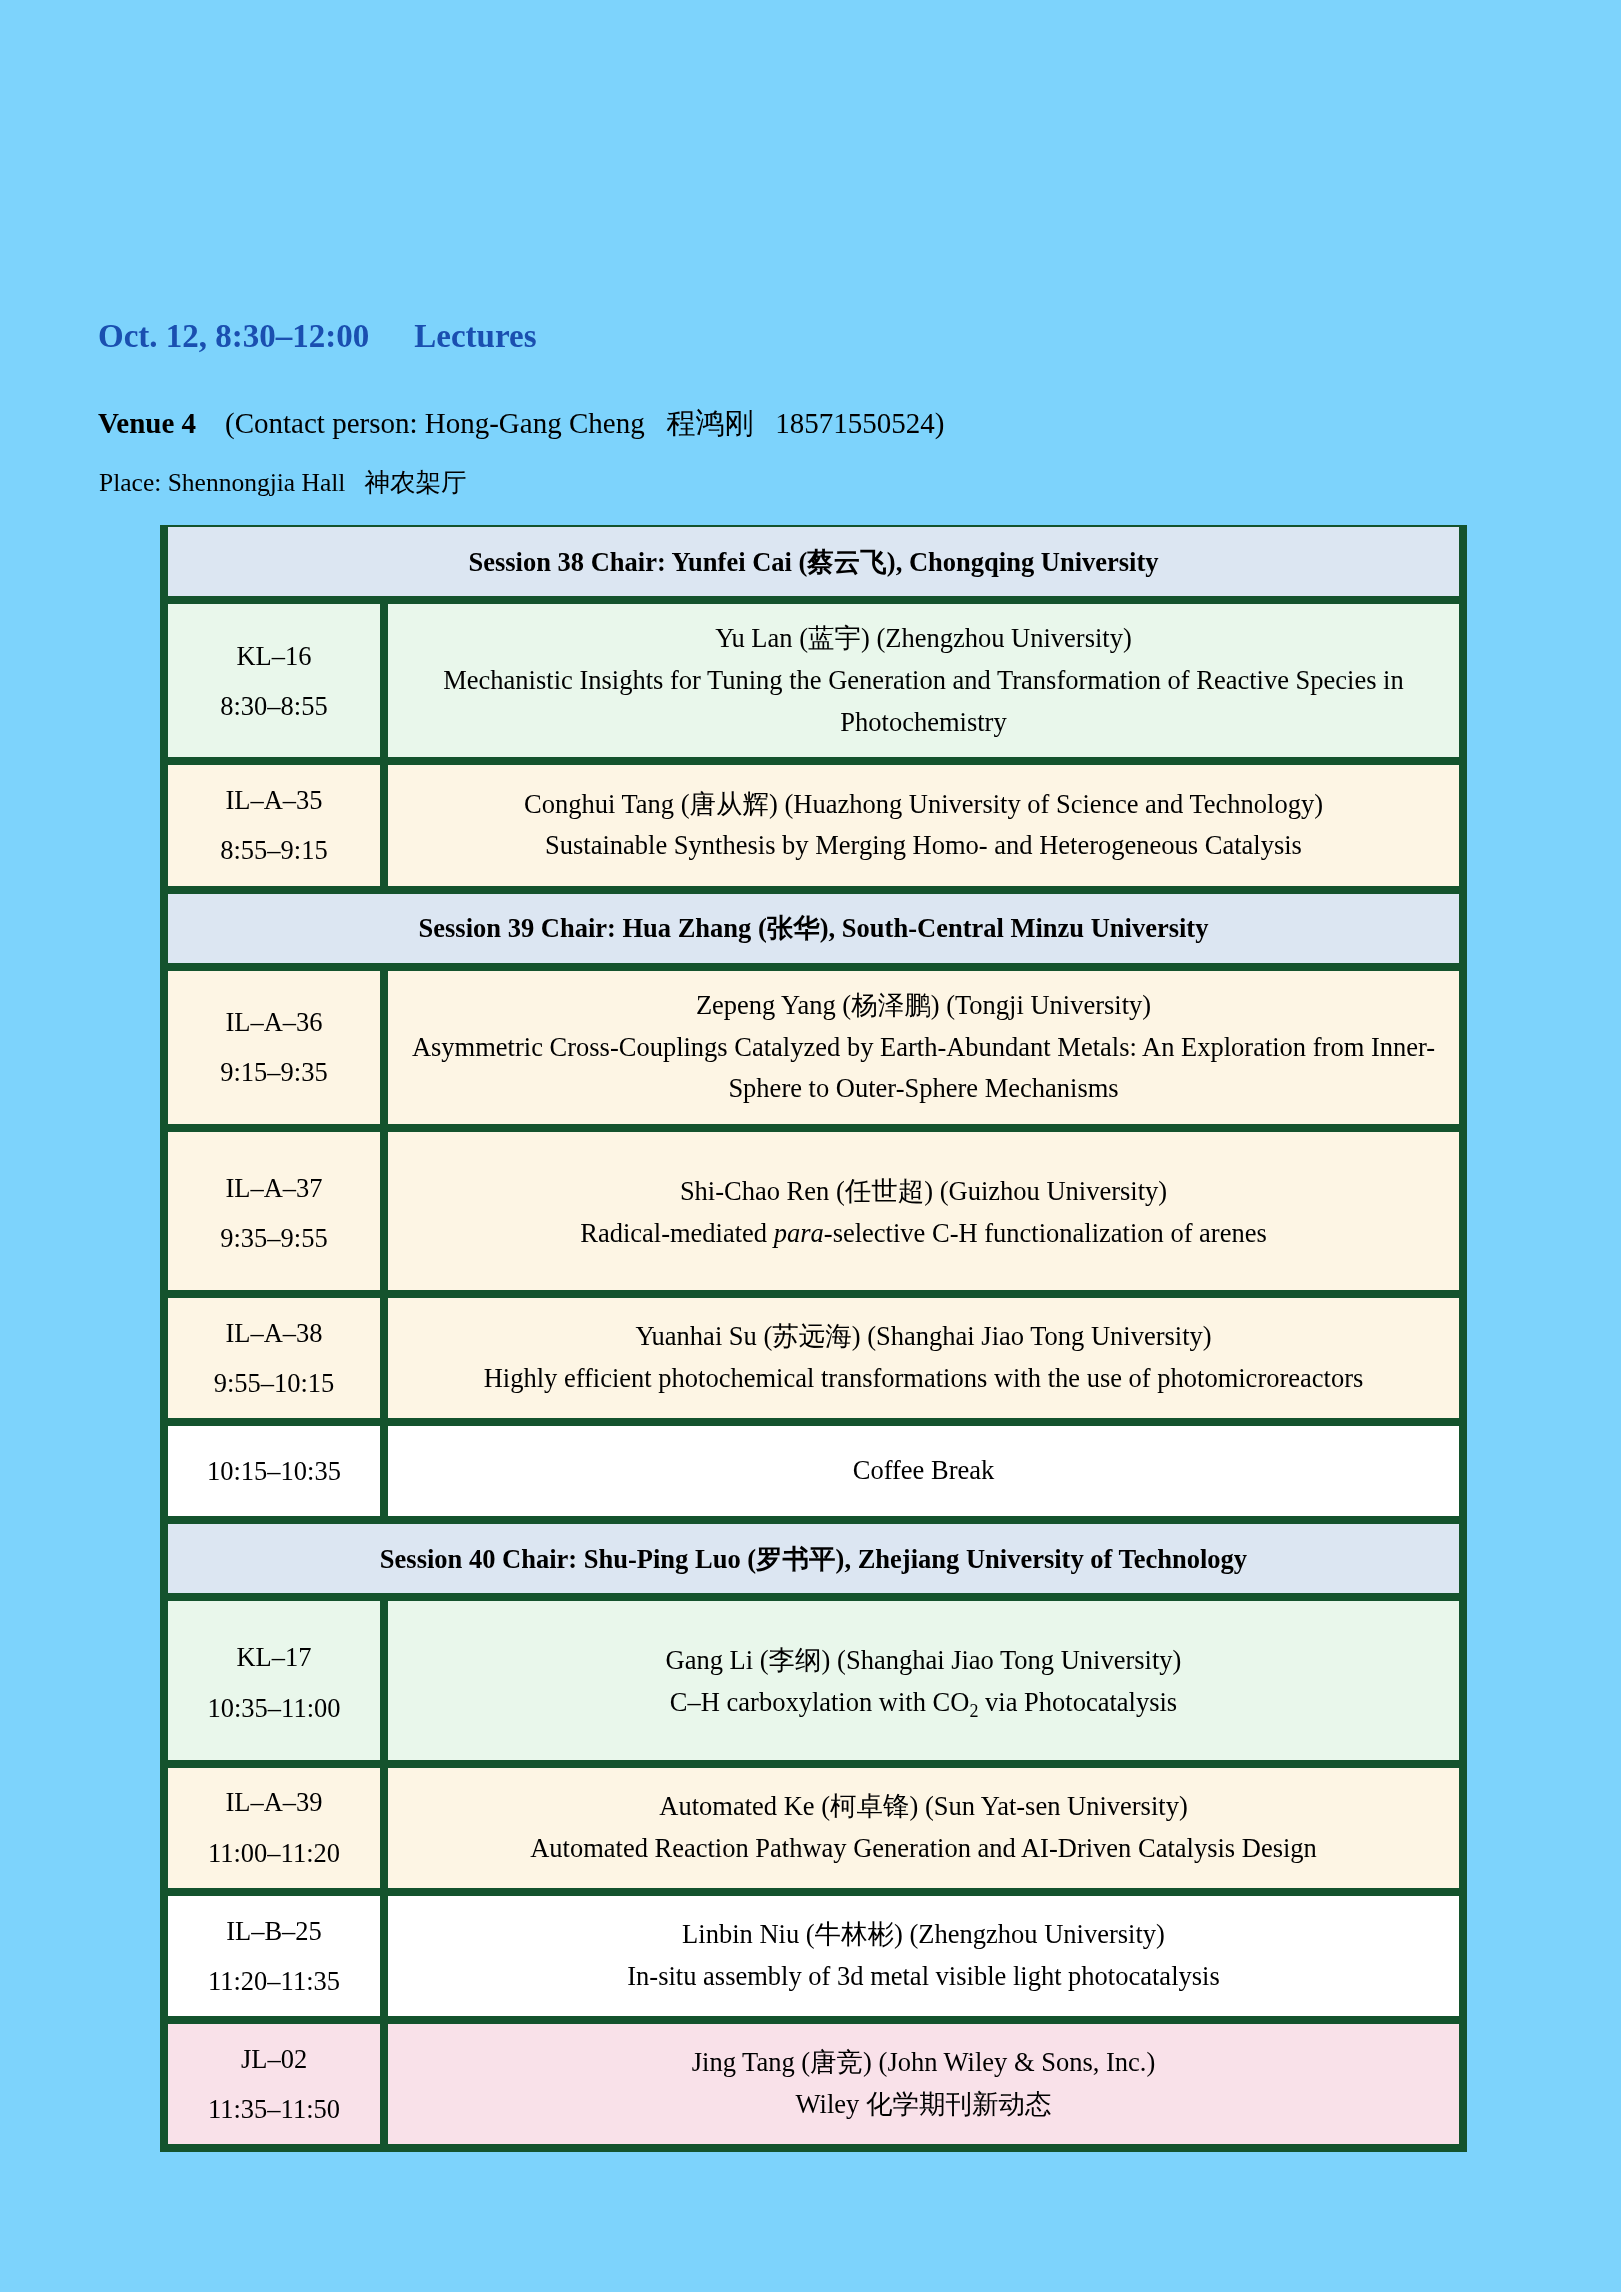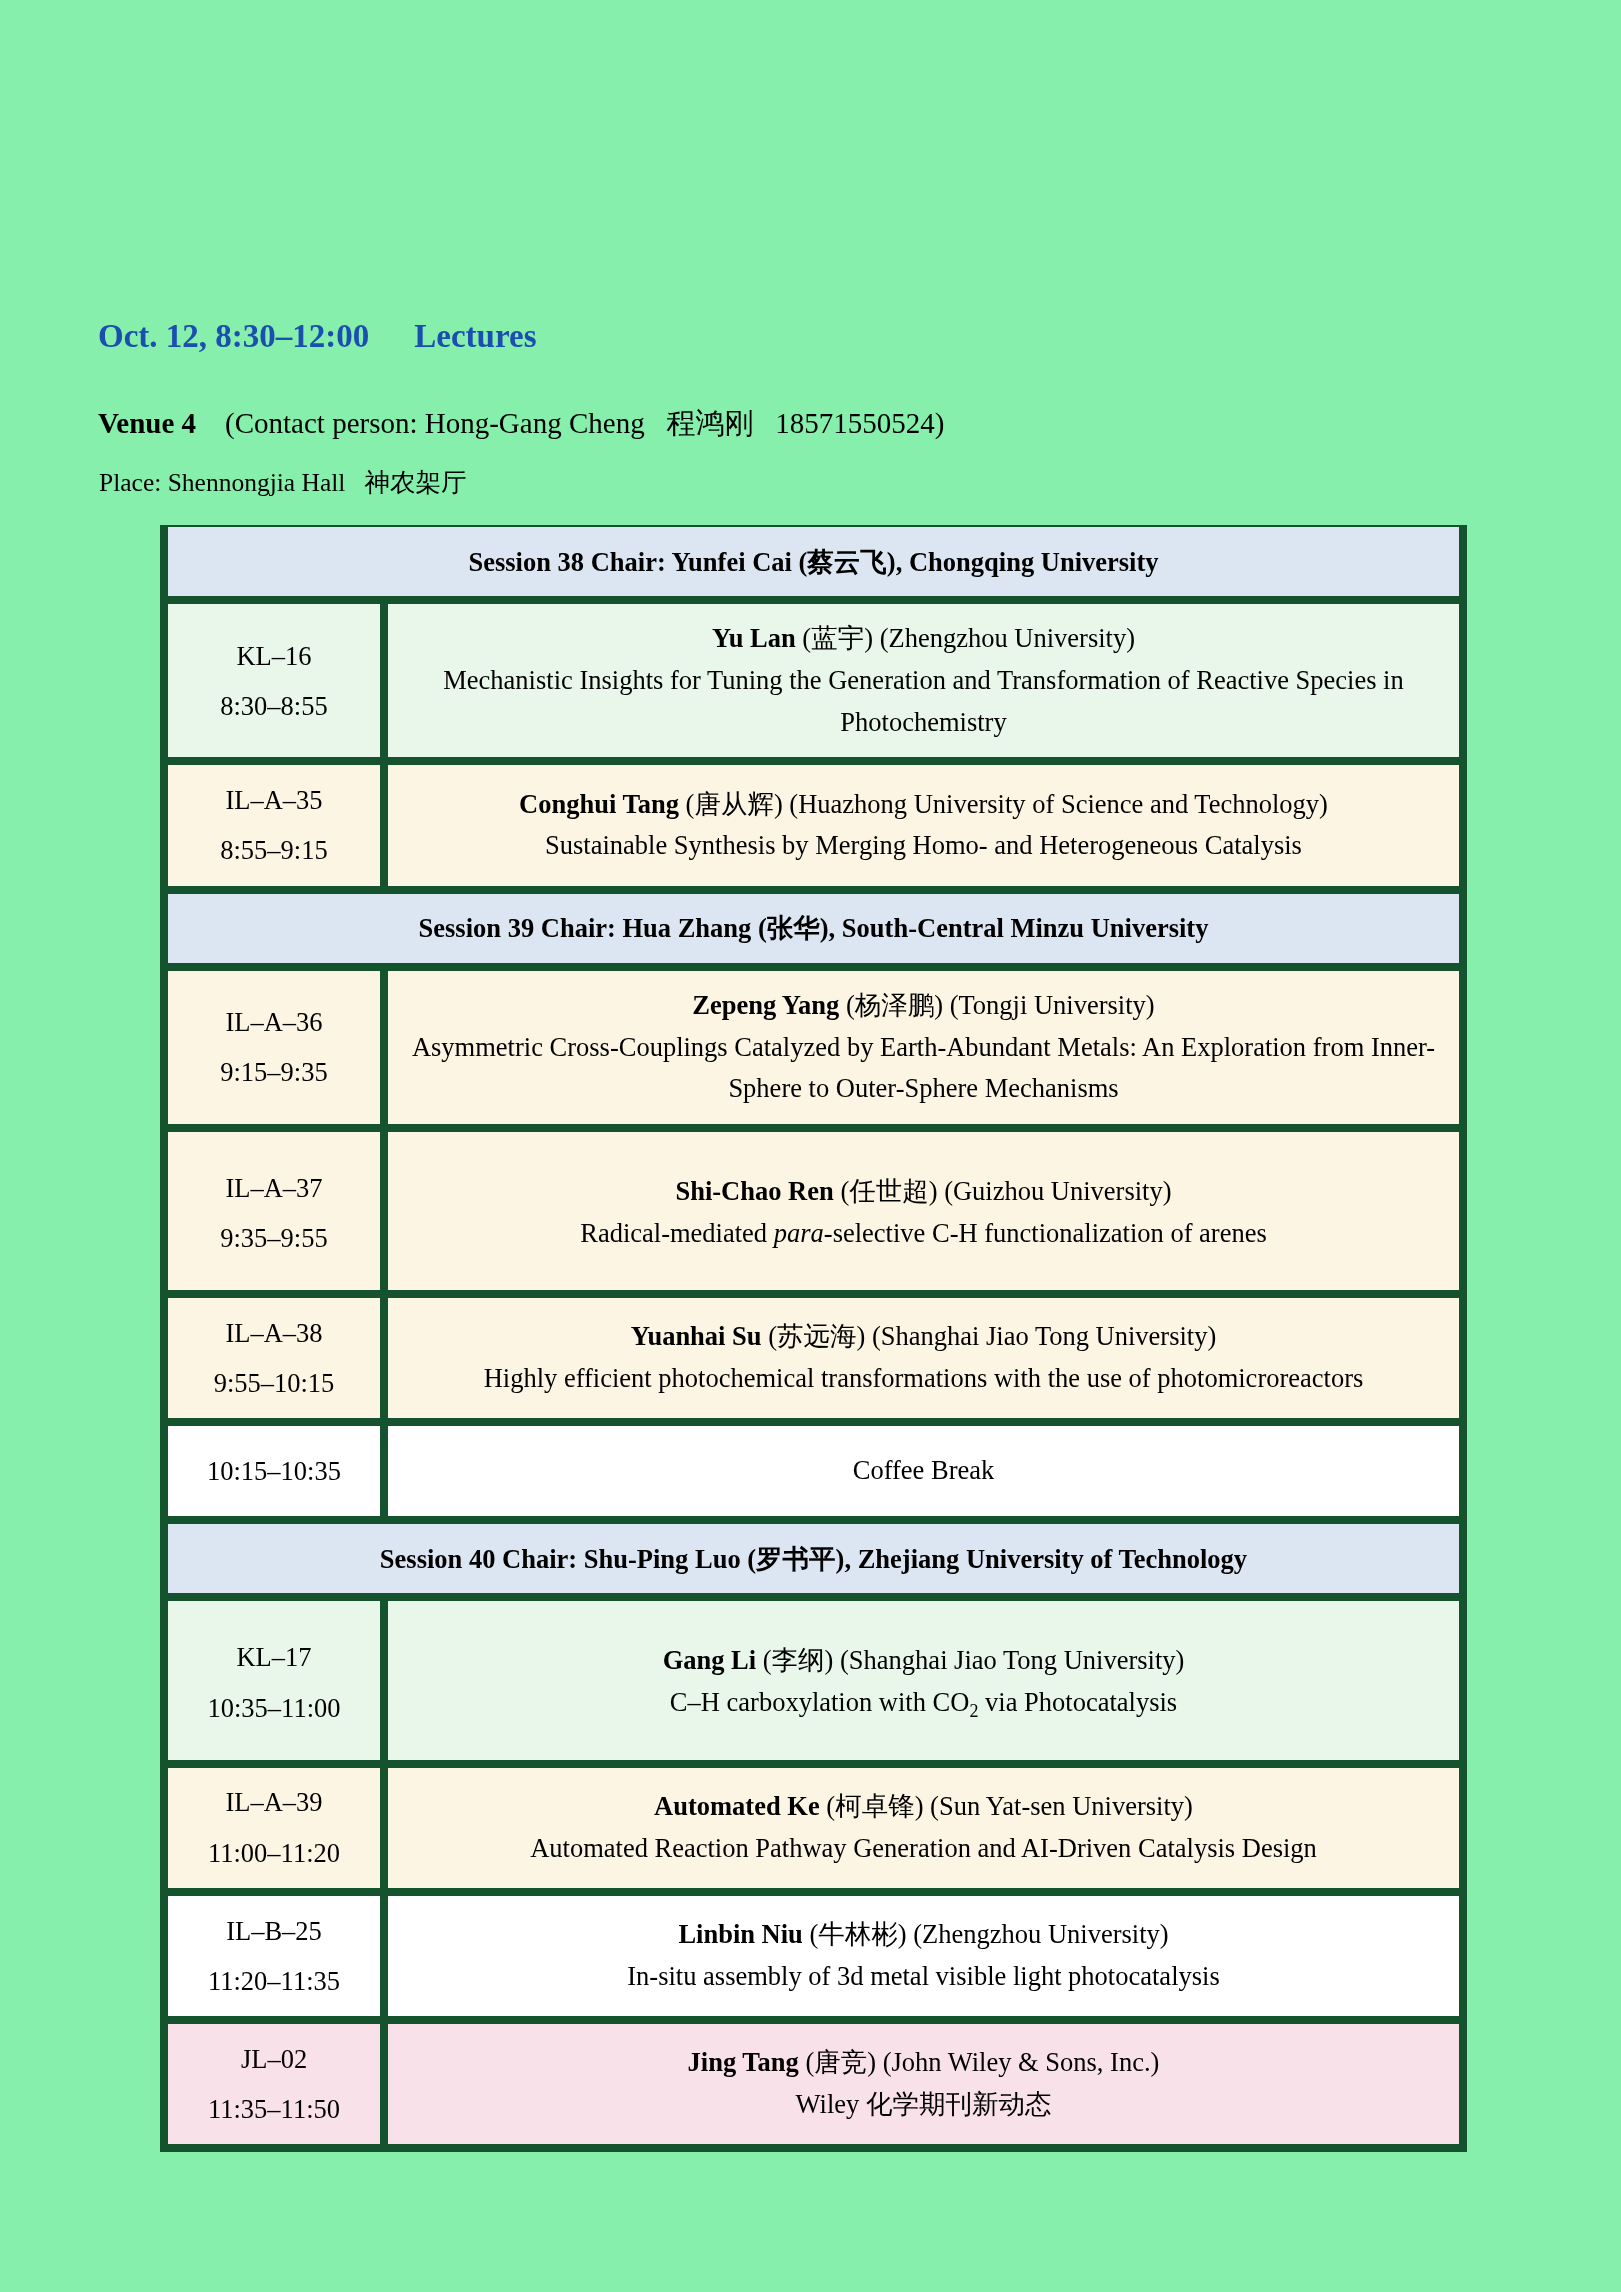--- a/index.html
+++ b/index.html
@@ -1,20 +1,20 @@
 <!DOCTYPE html>
 <html><head>
 <meta charset="utf-8">
 <style>
   html, body { margin: 0; padding: 0; background: #ffffff; }
   .page {
     position: relative;
     width: 1621px;
     height: 2293px;
-    background: #86efac;
+    background: #7dd3fc;
     font-family: "Liberation Serif", serif;
     color: #000000;
   }
   .doc-title {
     position: absolute;
     left: 98px;
     top: 318px;
     font-size: 33px;
     font-weight: bold;
     color: #1A4FB0;
@@ -64,21 +64,21 @@
     border-bottom-width: 2.9px;
   }
   .cell-id   { line-height: 1.9;  padding: 9.8px 5.9px; }
   .cell-talk { line-height: 1.58; padding: 13.7px 21.6px; }
   .bg-green td { background: #E9F7EB; }
   .bg-cream td { background: #FDF5E4; }
   .bg-pink  td { background: #F9E1E9; }
   .bg-white td { background: #ffffff; }
   .pad-lg td { padding-top: 31px; padding-bottom: 26.5px; }
   .pad-md td { padding-top: 19.6px; padding-bottom: 19.6px; }
-  .speaker b { font-weight: bold; }
+  .speaker b { font-weight: normal; }
   .talk-title em { font-style: italic; }
   .talk-title sub { font-size: 0.68em; }
 </style>
 </head>
 <body>
 
 <div class="page">
 
   <div class="doc-title"><span>Oct. 12, 8:30–12:00</span><span class="gap"></span><span>Lectures</span></div>
 

